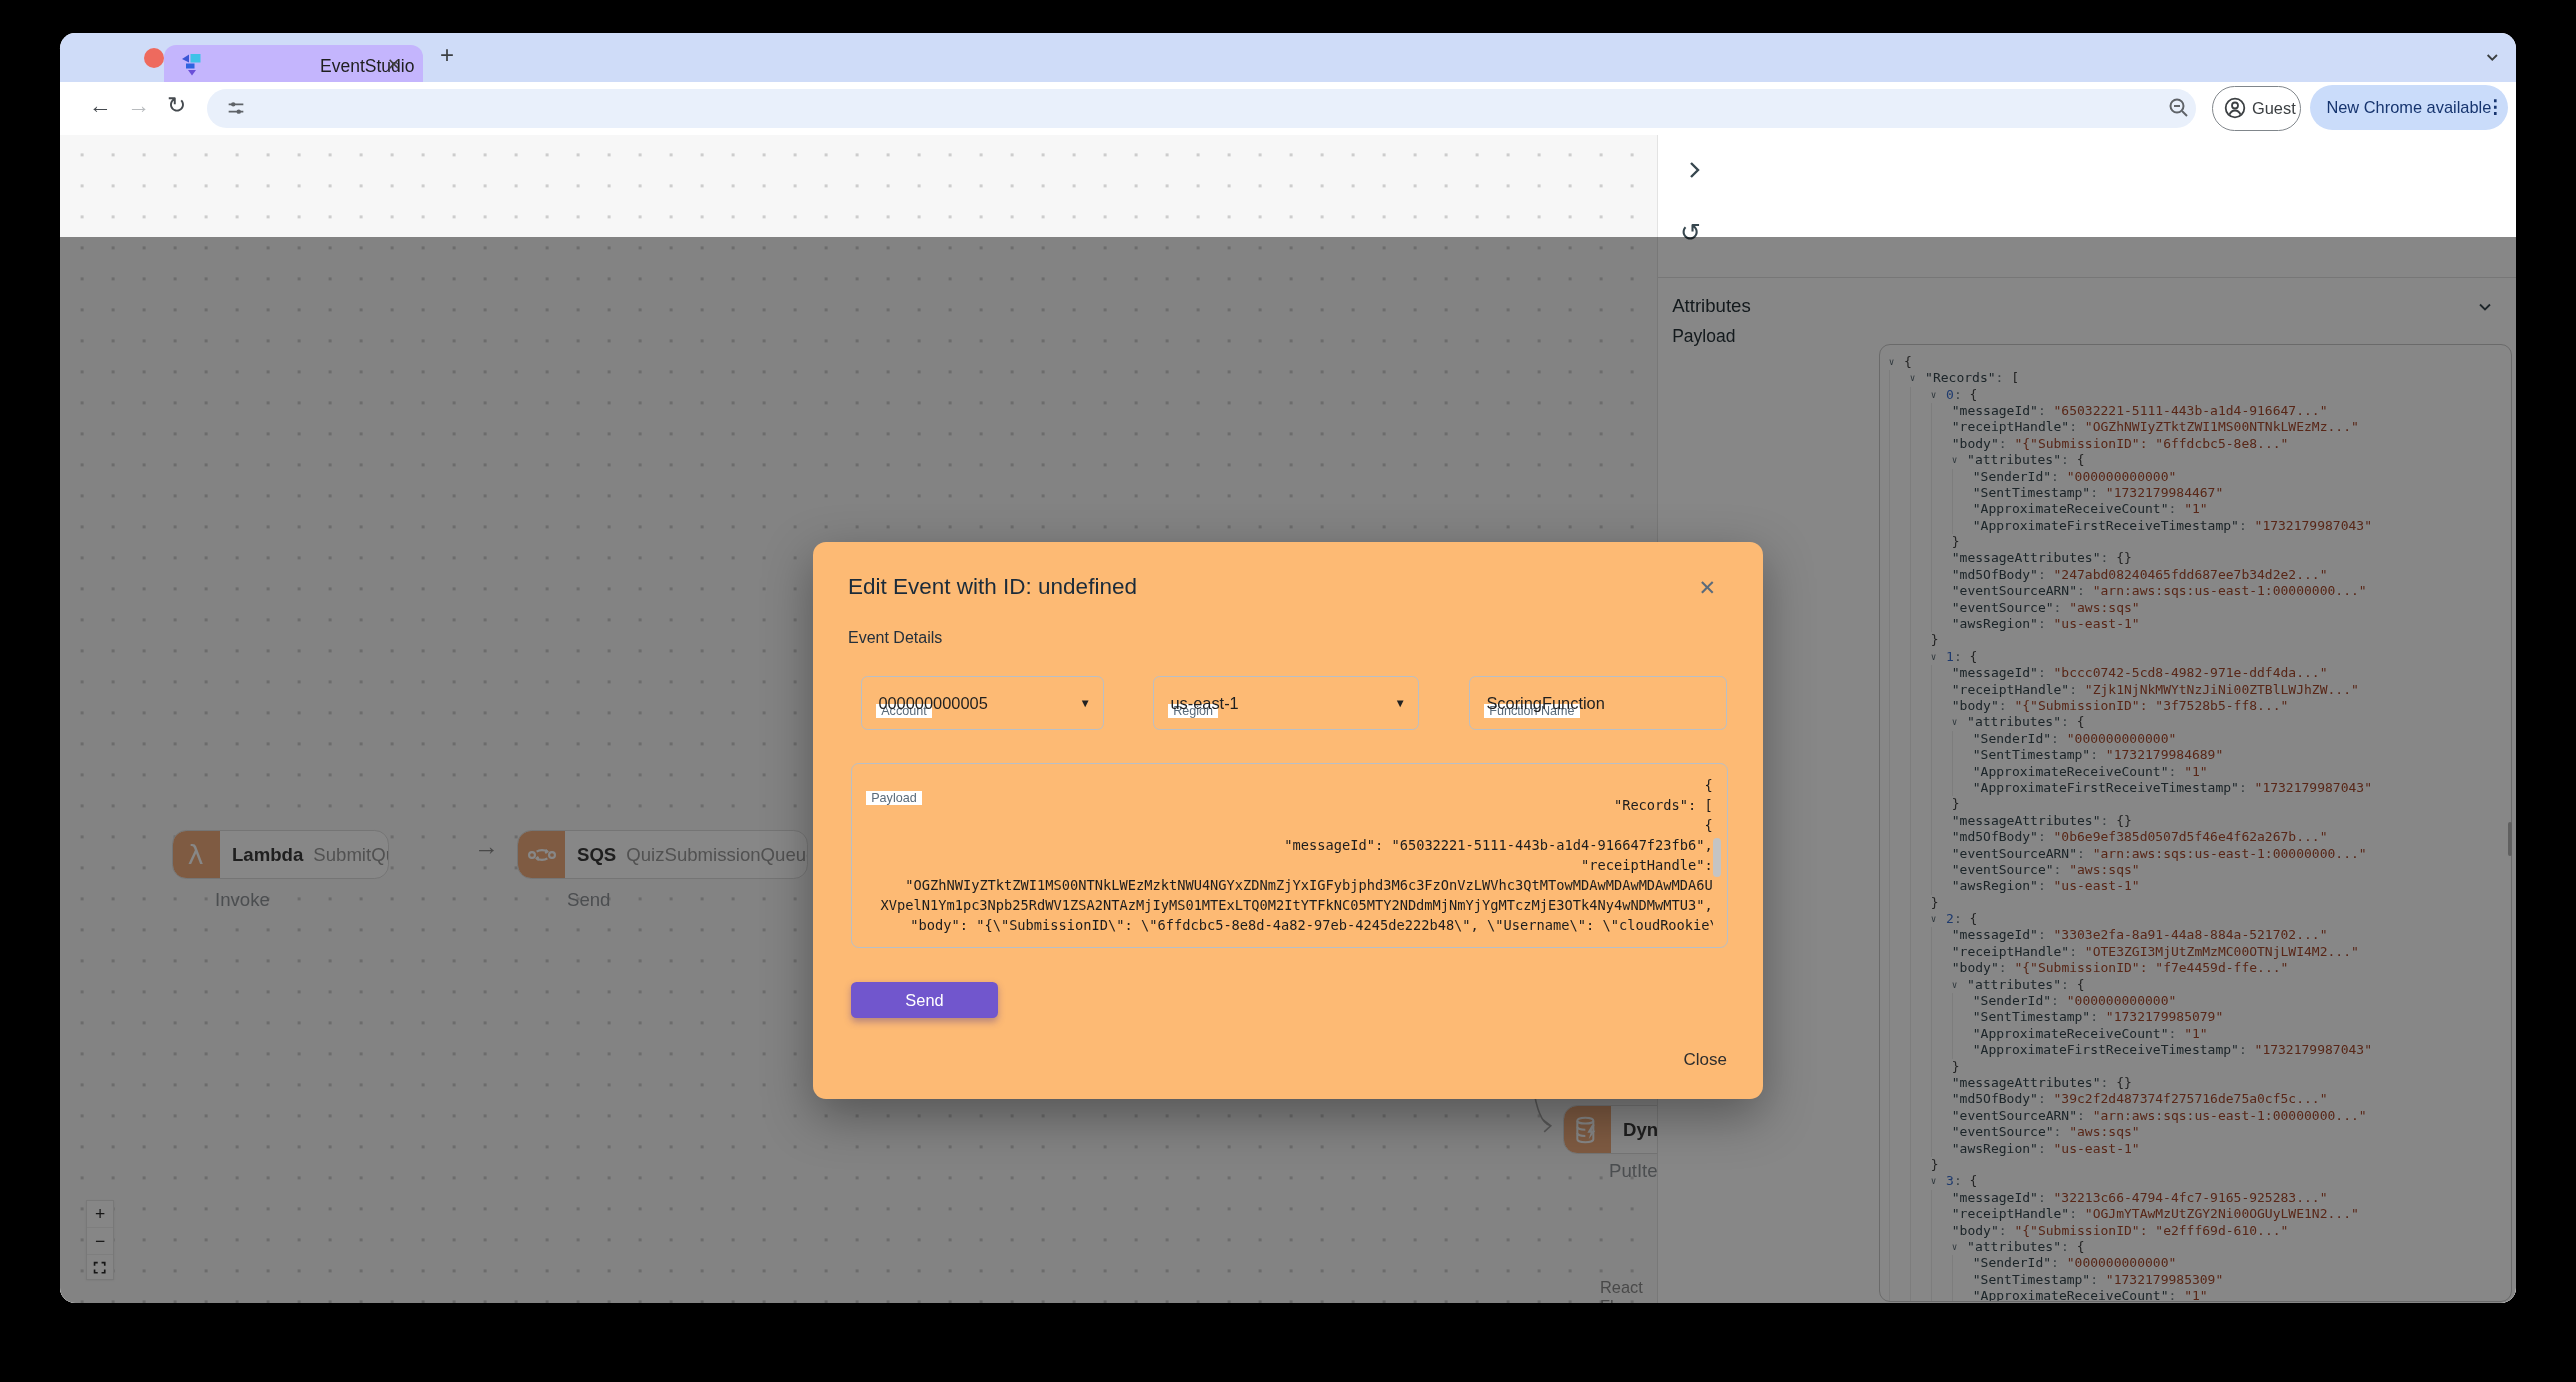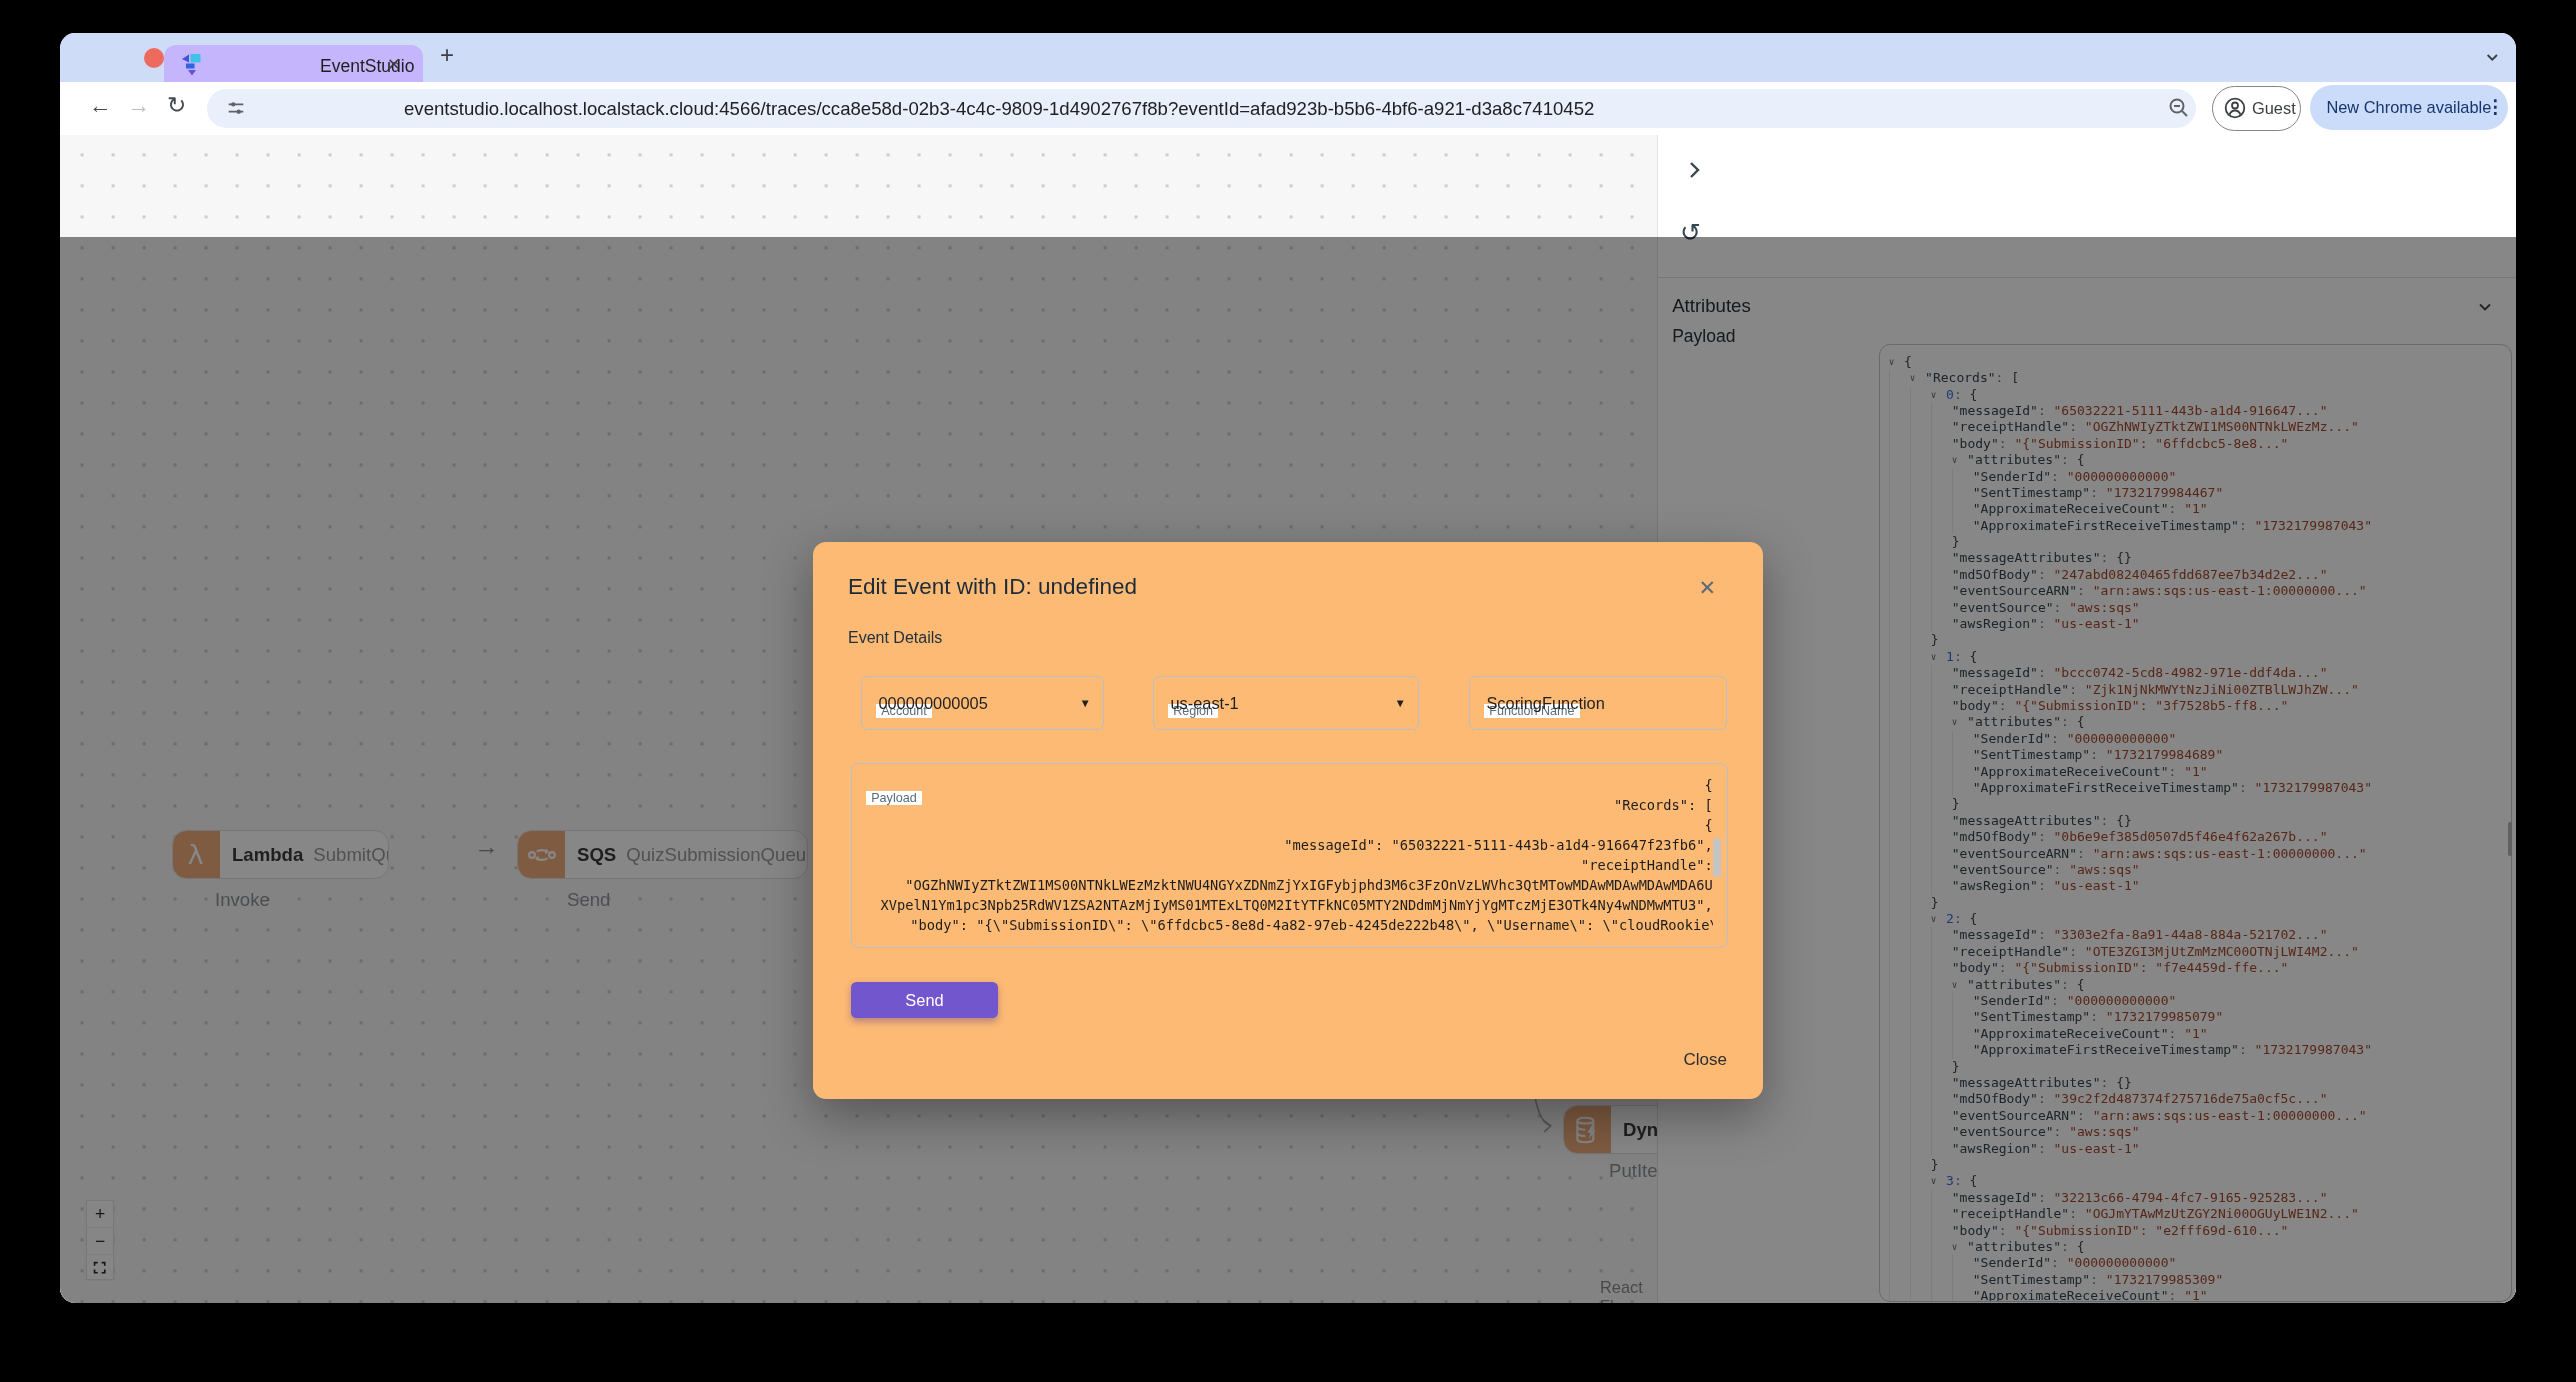--- a/index.html
+++ b/index.html
@@ -104,21 +104,20 @@
 
     <div id="urlpill" class="abs">
       <span class="abs" style="left:17.5px;top:8.8px;">
         <svg width="22" height="22" viewBox="0 0 24 24" stroke="#5f6368" stroke-width="2" fill="none">
           <line x1="4" y1="8" x2="20" y2="8"></line>
             <circle cx="9" cy="8" r="2.4" fill="#5f6368" stroke="none"></circle>
           <line x1="4" y1="16" x2="20" y2="16"></line>
             <circle cx="15" cy="16" r="2.4" fill="#5f6368" stroke="none"></circle>
         </svg>
       </span>
-      <span id="urltext" class="abs">eventstudio.localhost.localstack.cloud:4566/traces/cca8e58d-02b3-4c4c-9809-1d4902767f8b?eventId=afad923b-b5b6-4bf6-a921-d3a8c7410452</span>
       <span class="abs" style="left:1960px;top:7.7px;">
         <svg width="24" height="24" viewBox="0 0 24 24" fill="none" stroke="#5f6368" stroke-width="2">
           <circle cx="10" cy="10" r="6.5"></circle>
             <line x1="15" y1="15" x2="20" y2="20"></line>
             <line x1="7" y1="10" x2="13" y2="10"></line>
         </svg>
       </span>
     </div>
 
     <div id="guest" class="abs">

